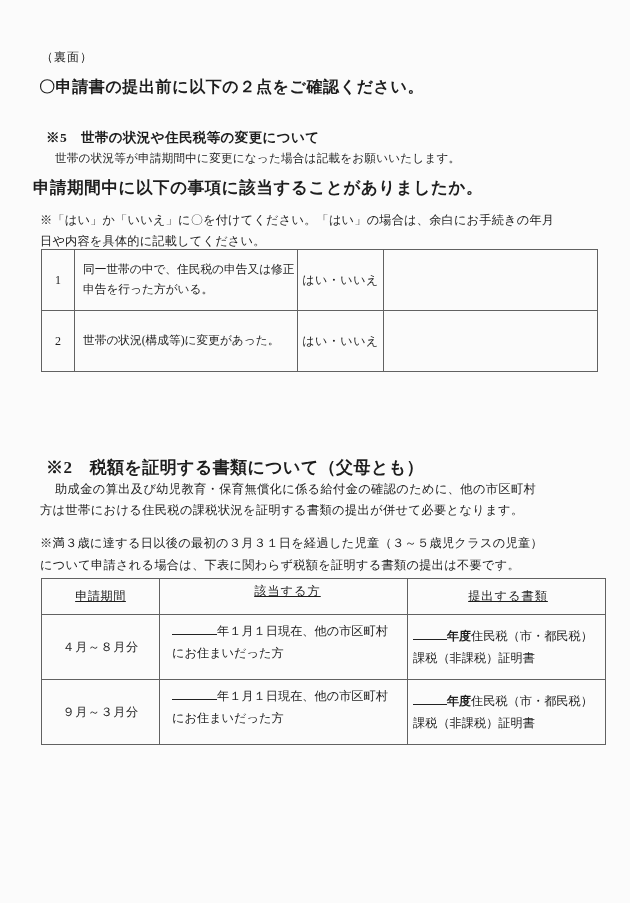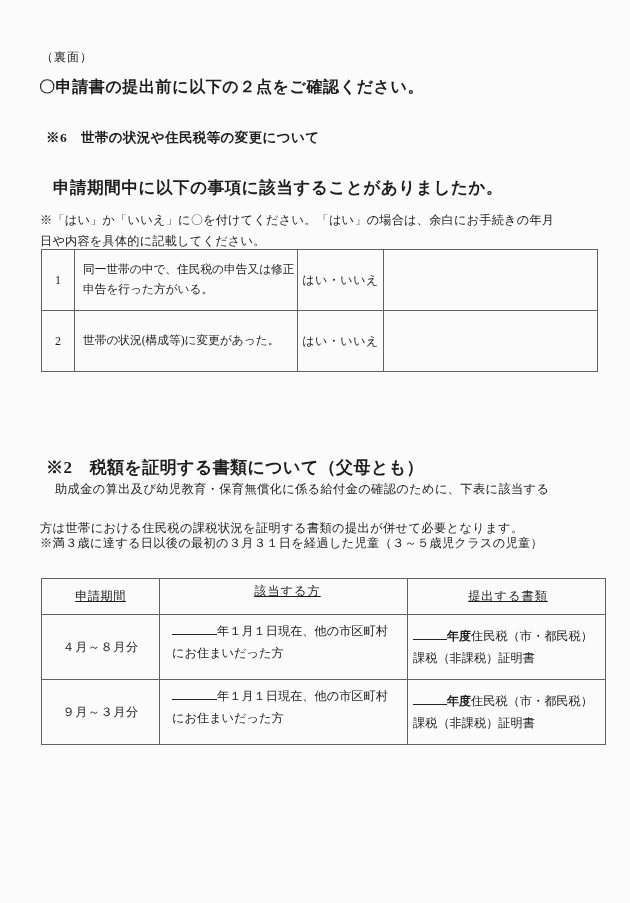--- a/index.html
+++ b/index.html
@@ -7,38 +7,38 @@
     position:relative;width:630px;height:903px;background:#fbfbfb;
     font-family:"Liberation Serif","DejaVu Serif",serif;color:#1d1d1d;
     overflow:hidden;
   }
   .abs{position:absolute;white-space:nowrap;}
 
   #corner-note{left:41px;top:49px;font-size:12px;letter-spacing:1px;}
   #main-heading{left:39px;top:77px;font-size:16px;font-weight:700;letter-spacing:0.6px;}
   #s1-heading{left:46px;top:129px;font-size:13.5px;font-weight:700;letter-spacing:0.4px;}
   #s1-intro{left:55px;top:151px;font-size:11.6px;letter-spacing:0.2px;}
-  #question-heading{left:53px;top:177px;font-size:16.5px;font-weight:700;letter-spacing:0.6px;text-align:center;}
+  #question-heading{left:33px;top:177px;font-size:16.5px;font-weight:700;letter-spacing:0.6px;text-align:center;}
   #instr1{left:40px;top:212px;font-size:12.2px;letter-spacing:0.2px;}
   #instr2{left:40px;top:233px;font-size:12.2px;letter-spacing:0.2px;}
 
   table{border-collapse:collapse;table-layout:fixed;}
   td,th{border:1px solid #616161;vertical-align:middle;}
 
   #table1{left:41px;top:249px;}
   #table1 tr{height:61px;}
   #table1 td{font-size:12px;}
   #table1 .c-num{width:30px;text-align:center;}
   #table1 .c-item{width:212px;padding:4px 2px 4px 8px;line-height:20px;white-space:normal;font-size:11.7px;}
   #table1 .c-ans{width:83px;text-align:center;letter-spacing:0.5px;}
   #table1 .c-rem{width:211px;}
 
   #s2-heading{left:46px;top:456px;font-size:17px;font-weight:700;letter-spacing:0.4px;}
   #s2-body1{left:55px;top:481px;font-size:12.2px;letter-spacing:0.4px;}
-  #s2-body2{left:40px;top:520px;font-size:12.2px;letter-spacing:0.4px;}
+  #s2-body2{left:40px;top:502px;font-size:12.2px;letter-spacing:0.4px;}
   #s2-note1{left:40px;top:535px;font-size:12.2px;letter-spacing:0.3px;}
   #s2-note2{left:40px;top:557px;font-size:12.2px;letter-spacing:0.3px;}
 
   #table2{left:41px;top:578px;}
   #table2 th{height:20px;font-weight:400;font-size:12.2px;letter-spacing:1px;text-decoration:underline;}
   #table2 tbody tr{height:65px;}
   #table2 td{font-size:12.2px;}
   #table2 .c-period{width:115px;text-align:center;letter-spacing:0.5px;}
   #table2 .c-who{width:231px;padding:2px 4px 13px 12px;}
   #table2 .c-doc{width:190px;padding:2px 2px 2px 5px;}
@@ -49,21 +49,22 @@
 </style>
 </head>
 <body>
 
 <div class="page">
 
   <div id="corner-note" class="abs">（裏面）</div>
 
   <div id="main-heading" class="abs">〇申請書の提出前に以下の２点をご確認ください。</div>
 
-  <div id="s1-heading" class="abs">※6　世帯の状況や住民税等の変更について</div>
+  <div id="s1-heading" class="abs">※5　世帯の状況や住民税等の変更について</div>
+  <div id="s1-intro" class="abs">世帯の状況等が申請期間中に変更になった場合は記載をお願いいたします。</div>
 
   <div id="question-heading" class="abs">申請期間中に以下の事項に該当することがありましたか。</div>
   <div id="instr1" class="abs">※「はい」か「いいえ」に〇を付けてください。「はい」の場合は、余白にお手続きの年月</div>
   <div id="instr2" class="abs">日や内容を具体的に記載してください。</div>
 
   <table id="table1" class="abs">
     <tbody>
       <tr>
         <td class="c-num">1</td>
         <td class="c-item">同一世帯の中で、住民税の申告又は修正申告を行った方がいる。</td>
@@ -73,23 +74,24 @@
       <tr>
         <td class="c-num">2</td>
         <td class="c-item">世帯の状況(構成等)に変更があった。</td>
         <td class="c-ans">はい・いいえ</td>
         <td class="c-rem"></td>
       </tr>
     </tbody>
   </table>
 
   <div id="s2-heading" class="abs">※2　税額を証明する書類について（父母とも）</div>
-  <div id="s2-body1" class="abs">助成金の算出及び幼児教育・保育無償化に係る給付金の確認のために、下表に該当する</div>
+  <div id="s2-body1" class="abs">助成金の算出及び幼児教育・保育無償化に係る給付金の確認のために、他の市区町村</div>
   <div id="s2-body2" class="abs">方は世帯における住民税の課税状況を証明する書類の提出が併せて必要となります。</div>
   <div id="s2-note1" class="abs">※満３歳に達する日以後の最初の３月３１日を経過した児童（３～５歳児クラスの児童）</div>
+  <div id="s2-note2" class="abs">について申請される場合は、下表に関わらず税額を証明する書類の提出は不要です。</div>
 
   <table id="table2" class="abs">
     <thead>
       <tr>
         <th class="c-period">申請期間</th>
         <th class="c-who">該当する方</th>
         <th class="c-doc">提出する書類</th>
       </tr>
     </thead>
     <tbody>

